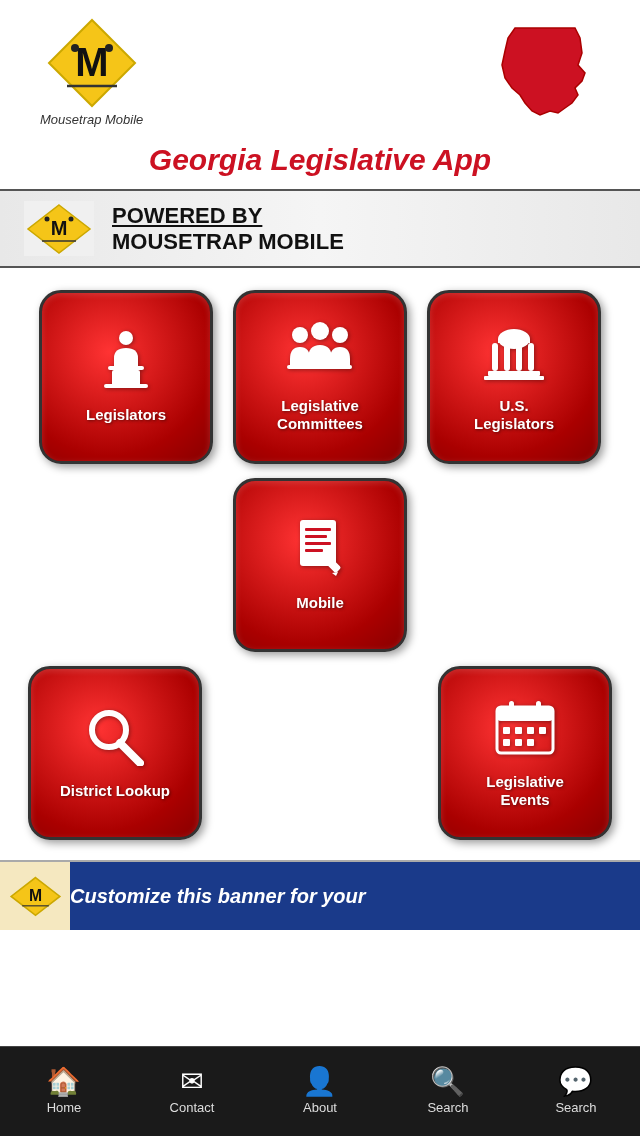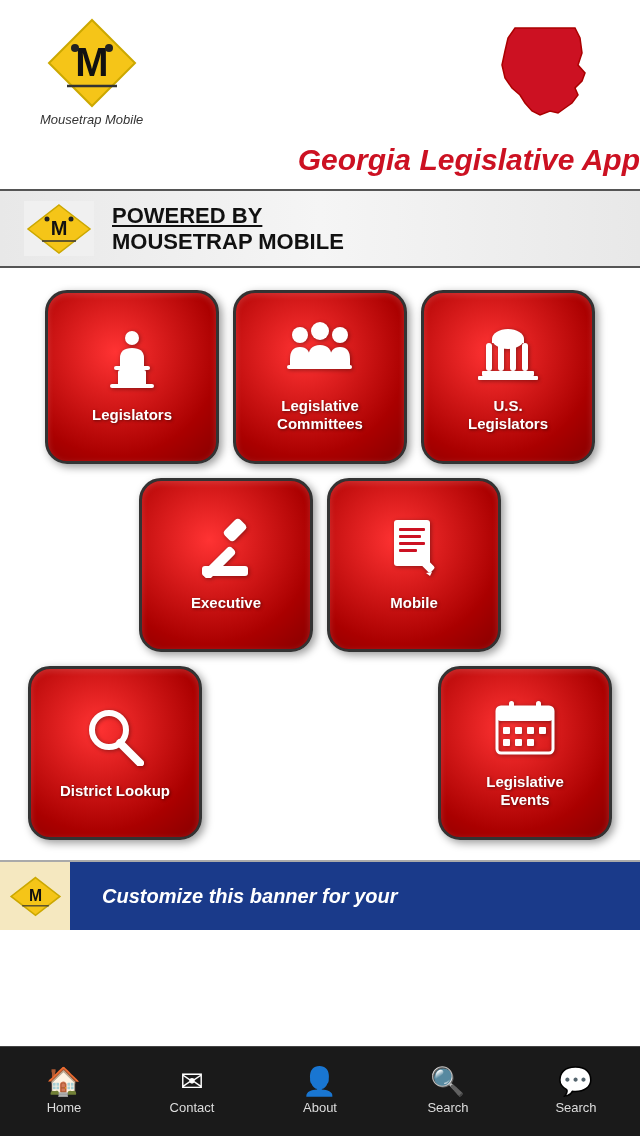--- a/index.html
+++ b/index.html
@@ -33,21 +33,21 @@
       font-size: 13px;
       color: #333;
       margin-top: 4px;
       font-style: italic;
     }
     .georgia-map {
       width: 110px;
       height: 100px;
     }
     .app-title {
-      text-align: right;
+      text-align: center;
       font-size: 30px;
       font-weight: bold;
       color: #cc1122;
       font-style: italic;
       padding: 6px 0 12px 0;
       background: #fff;
     }
 
     
     .powered-banner {
@@ -67,21 +67,21 @@
     
     .grid-area {
       background: #fff;
       padding: 22px 28px 10px 28px;
       display: flex;
       flex-direction: column;
       gap: 14px;
     }
     .grid-row {
       display: flex;
-      gap: 14px;
+      gap: 20px;
       justify-content: center;
     }
     .grid-row.center-2 {
       justify-content: space-between;
     }
 
     
     .grid-btn {
       width: 174px;
       height: 174px;
@@ -128,21 +128,21 @@
       background: #f5e8c0;
       display: flex;
       align-items: center;
       justify-content: center;
       flex-shrink: 0;
     }
     .custom-banner-text {
       color: #fff;
       font-size: 20px;
       font-weight: bold;
-      padding-left: 32px;
+      padding-left: 0;
       font-style: italic;
     }
 
     
     .bottom-nav {
       position: fixed;
       bottom: 0;
       left: 0;
       width: 640px;
       background: #1a1a1a;
@@ -263,33 +263,20 @@
           <rect x="6" y="50" width="52" height="5" rx="1" fill="white"></rect>
           <rect x="2" y="55" width="60" height="4" rx="1" fill="white"></rect>
         </svg>
       </div>
       <div class="btn-label">U.S.<br>Legislators</div>
     </div>
   </div>
 
   <div class="grid-row">
 
-    <div class="grid-btn">
-      <div class="btn-icon">
-        <svg width="65" height="60" viewBox="0 0 65 60" fill="white">
-
-          <rect x="30" y="5" width="22" height="14" rx="4" fill="white" transform="rotate(-45 41 12)"></rect>
-
-          <rect x="5" y="40" width="40" height="10" rx="4" fill="white" transform="rotate(-45 25 45)"></rect>
-
-          <rect x="8" y="48" width="46" height="10" rx="3" fill="white"></rect>
-        </svg>
-      </div>
-      <div class="btn-label">Executive</div>
-    </div>
 
 
     <div class="grid-btn">
       <div class="btn-icon">
         <svg width="65" height="60" viewBox="0 0 65 60" fill="white">
 
           <rect x="12" y="2" width="36" height="46" rx="3" fill="white"></rect>
 
           <rect x="17" y="10" width="26" height="3" rx="1" fill="#cc1122"></rect>
           <rect x="17" y="17" width="22" height="3" rx="1" fill="#cc1122"></rect>

